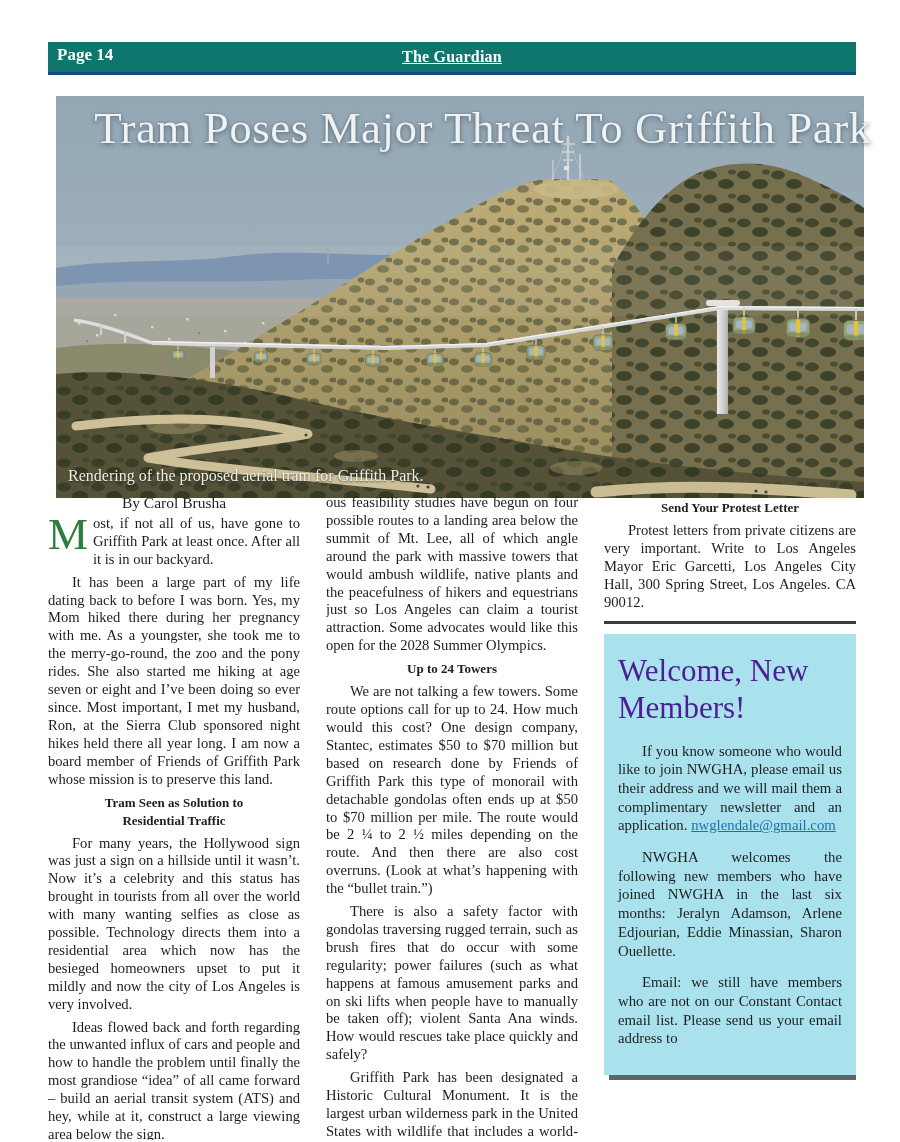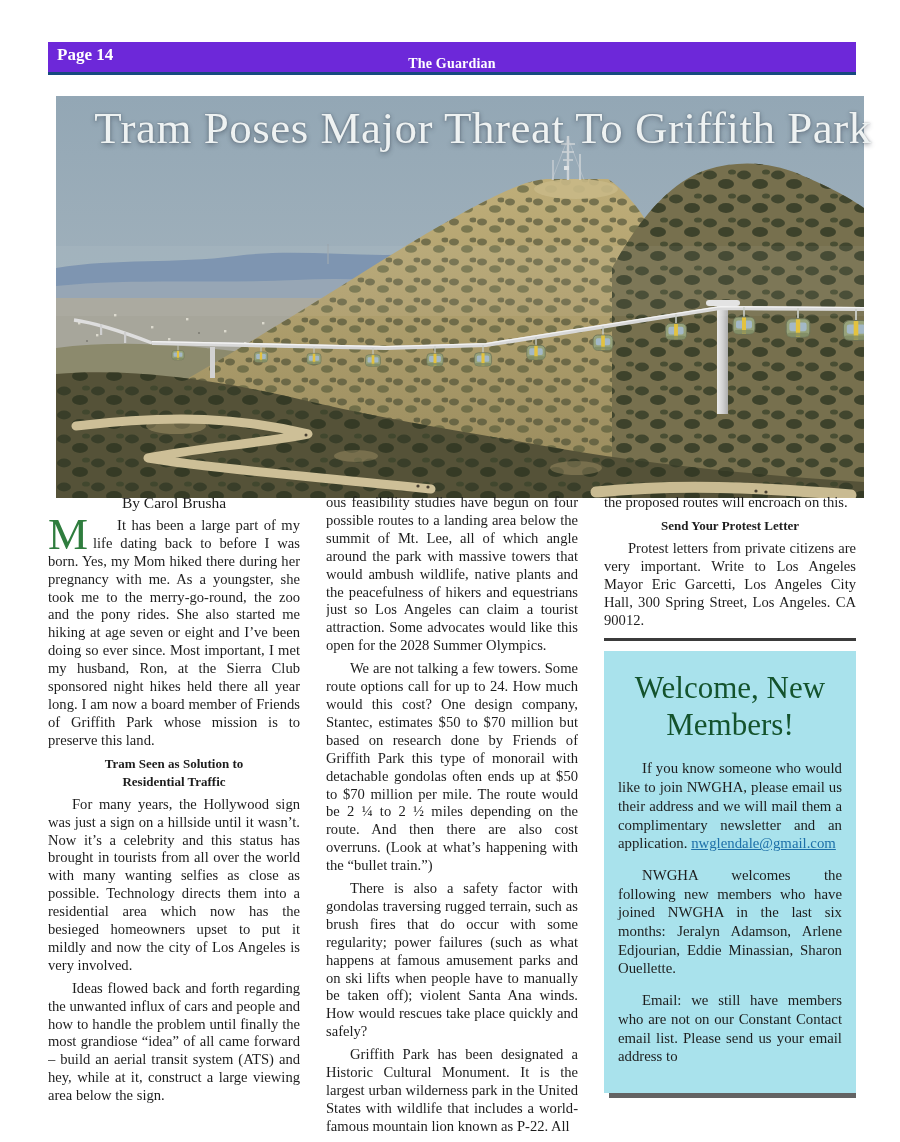--- a/index.html
+++ b/index.html
@@ -1,23 +1,23 @@
 <!DOCTYPE html>
 <html><head>
 <meta charset="utf-8">
 <style>
   html,body{margin:0;padding:0;background:#ffffff;}
   body{width:900px;height:1142px;font-family:"Liberation Serif",serif;color:#1d1d1d;}
   .page{position:relative;width:900px;height:1142px;background:#fff;overflow:hidden;}
 
   
-  .topbar{position:absolute;left:48px;top:42px;width:808px;height:30px;background:#6d28d9;
-          border-bottom:3px solid #17497e;color:#fff;display:flex;align-items:flex-end;}
+  .topbar{position:absolute;left:48px;top:42px;width:808px;height:30px;background:#0f766e;
+          border-bottom:3px solid #17497e;color:#fff;display:flex;align-items:center;}
   .page-num{position:absolute;left:9px;top:3px;font-weight:bold;font-size:17px;}
-  .masthead{margin:0 auto;font-weight:bold;font-size:14px;letter-spacing:.2px;}
+  .masthead{margin:0 auto;font-weight:bold;font-size:16px;letter-spacing:.2px;text-decoration:underline;}
 
   
   .hero{position:absolute;left:40px;top:80px;width:808px;height:402px;margin:16px;padding-left:46px;}
   .hero svg{position:absolute;left:0;top:0;display:block;}
   .headline{position:absolute;top:6px;left:0;right:0;margin:0;text-align:center;font-weight:400;
             font-size:45px;color:#eef2f2;letter-spacing:.5px;
             text-shadow:0 2px 5px rgba(35,45,60,.45),0 0 2px rgba(60,70,80,.4);white-space:nowrap;}
   .caption{position:absolute;left:12px;bottom:13px;font-size:16px;color:#f0efe8;
            text-shadow:0 1px 2px rgba(0,0,0,.65);}
 
@@ -28,22 +28,22 @@
   p.ind{text-indent:24px;}
   .byline{text-align:center;font-size:15.5px;margin:0 0 3px;font-family:Liberation Serif, serif;}
   .subhead{text-align:center;font-weight:bold;font-size:13px;margin:5px auto 5px;line-height:18px;}
   .subhead.narrow{width:190px;}
   .dropcap{float:left;font-size:45px;line-height:33px;padding:3px 5px 0 0;color:#2f7d3e;}
 
   
   .rule{border:none;border-top:3px solid #3b3b3b;margin:9px 0 10px;}
   .welcome{background:#a9e2ec;box-shadow:5px 5px 0 rgba(72,72,72,.85);
            padding:12px 14px 14px;min-height:330px;box-sizing:border-box;}
-  .welcome h2{margin:6px 0 16px;font-weight:400;font-size:31px;line-height:37px;color:#14532d;
-              text-align:center;}
+  .welcome h2{margin:6px 0 16px;font-weight:400;font-size:31px;line-height:37px;color:#4c1d95;
+              text-align:left;}
   .welcome p{margin:0 0 13px;font-size:14.8px;line-height:18.7px;}
   a.email{color:#1c6fa8;text-decoration:underline;}
 </style>
 </head>
 <body>
 
 <div class="page">
 
   <header class="topbar">
     <span class="page-num">Page 14</span>
@@ -192,43 +192,44 @@
         <use href="#gnd" transform="translate(547,230) scale(0.90)"></use>
         <use href="#gnd" transform="translate(620,218) scale(0.95)"></use>
         <use href="#gnd" transform="translate(688,211) scale(1.00)"></use>
         <use href="#gnd" transform="translate(742,212) scale(1.08)"></use>
         <use href="#gnd" transform="translate(800,213) scale(1.15)"></use>
       </g>
 
       <rect x="0" y="150" width="808" height="70" fill="#ffffff" opacity=".05"></rect>
     </svg>
     <h1 class="headline">Tram Poses Major Threat To Griffith Park</h1>
+    <figcaption class="caption">Rendering of the proposed aerial tram for Griffith Park.</figcaption>
   </figure>
 
   <main class="cols">
 
     <section class="col">
       <div class="byline">By Carol Brusha</div>
-      <p><span class="dropcap">M</span></p>
+      <p><span class="dropcap">M</span><span>ost, if not all of us, have gone to Griffith Park at least once.  After all it is in our backyard.</span></p>
       <p class="ind">It has been a large part of my life dating back to before I was born.  Yes, my Mom hiked there during her pregnancy with me.  As a youngster, she took me to the merry-go-round, the zoo and the pony rides. She also started me hiking at age seven or eight and I’ve been doing so ever since.  Most important, I met my husband, Ron, at the Sierra Club sponsored night hikes held there all year long. I am now a board member of Friends of Griffith Park whose mission is to preserve this land.</p>
       <h3 class="subhead narrow">Tram Seen as Solution to Residential Traffic</h3>
       <p class="ind">For many years, the Hollywood sign was just a sign on a hillside until it wasn’t. Now it’s a celebrity and this status has brought in tourists from all over the world with many wanting selfies as close as possible.  Technology directs them into a residential area which now has the besieged homeowners upset to put it mildly and now the city of Los Angeles is very involved.</p>
       <p class="ind">Ideas flowed back and forth regarding the unwanted influx of cars and people and how to handle the problem until finally the most grandiose “idea” of all came forward – build an aerial transit system (ATS) and hey, while at it, construct a large viewing area below the sign.</p>
 
     </section>
 
     <section class="col">
       <p>ous feasibility studies have begun on four possible routes to a landing area below the summit of Mt. Lee, all of which angle around the park with massive towers that would ambush wildlife, native plants and the peacefulness of hikers and equestrians just so Los Angeles can claim a tourist attraction. Some advocates would like this open for the 2028 Summer Olympics.</p>
+      <h3 class="subhead">Up to 24 Towers</h3>
       <p class="ind">We are not talking a few towers. Some route options call for up to 24. How much would this cost?  One design company, Stantec, estimates $50 to $70 million but based on research done by Friends of Griffith Park this type of monorail with detachable gondolas often ends up at $50 to $70 million per mile.  The route would be 2 ¼ to 2 ½ miles depending on the route.  And then there are also cost overruns. (Look at what’s happening with the “bullet train.”)</p>
       <p class="ind">There is also a safety factor with gondolas traversing rugged terrain, such as brush fires that do occur with some regularity; power failures (such as what happens at famous amusement parks and on ski lifts when people have to manually be taken off); violent Santa Ana winds. How would rescues take place quickly and safely?</p>
       <p class="ind">Griffith Park has been designated a Historic Cultural Monument.  It is the largest urban wilderness park in the United States with wildlife that includes a world-famous mountain lion known as P-22.  All</p>
     </section>
 
     <section class="col">
-      <p>the proposed routes will encroach on this.</p>
       <h3 class="subhead">Send Your Protest Letter</h3>
       <p class="ind">Protest letters from private citizens are very important.  Write to Los Angeles Mayor Eric Garcetti, Los Angeles City Hall, 300 Spring Street, Los Angeles. CA 90012.</p>
 
       <hr class="rule">
 
       <aside class="welcome">
         <h2>Welcome, New Members!</h2>
         <p class="ind"><span>If you know someone who would like to join NWGHA, please email us their address and we will mail them a complimentary newsletter and an application. </span><a class="email" href="#">nwglendale@gmail.com</a></p>
         <p class="ind">NWGHA welcomes the following new members who have joined NWGHA in the last six months: Jeralyn Adamson, Arlene Edjourian, Eddie Minassian, Sharon Ouellette.</p>
         <p class="ind"><span>Email: we still have members who are not on our Constant Contact email list. Please send us your email address to </span></p>

